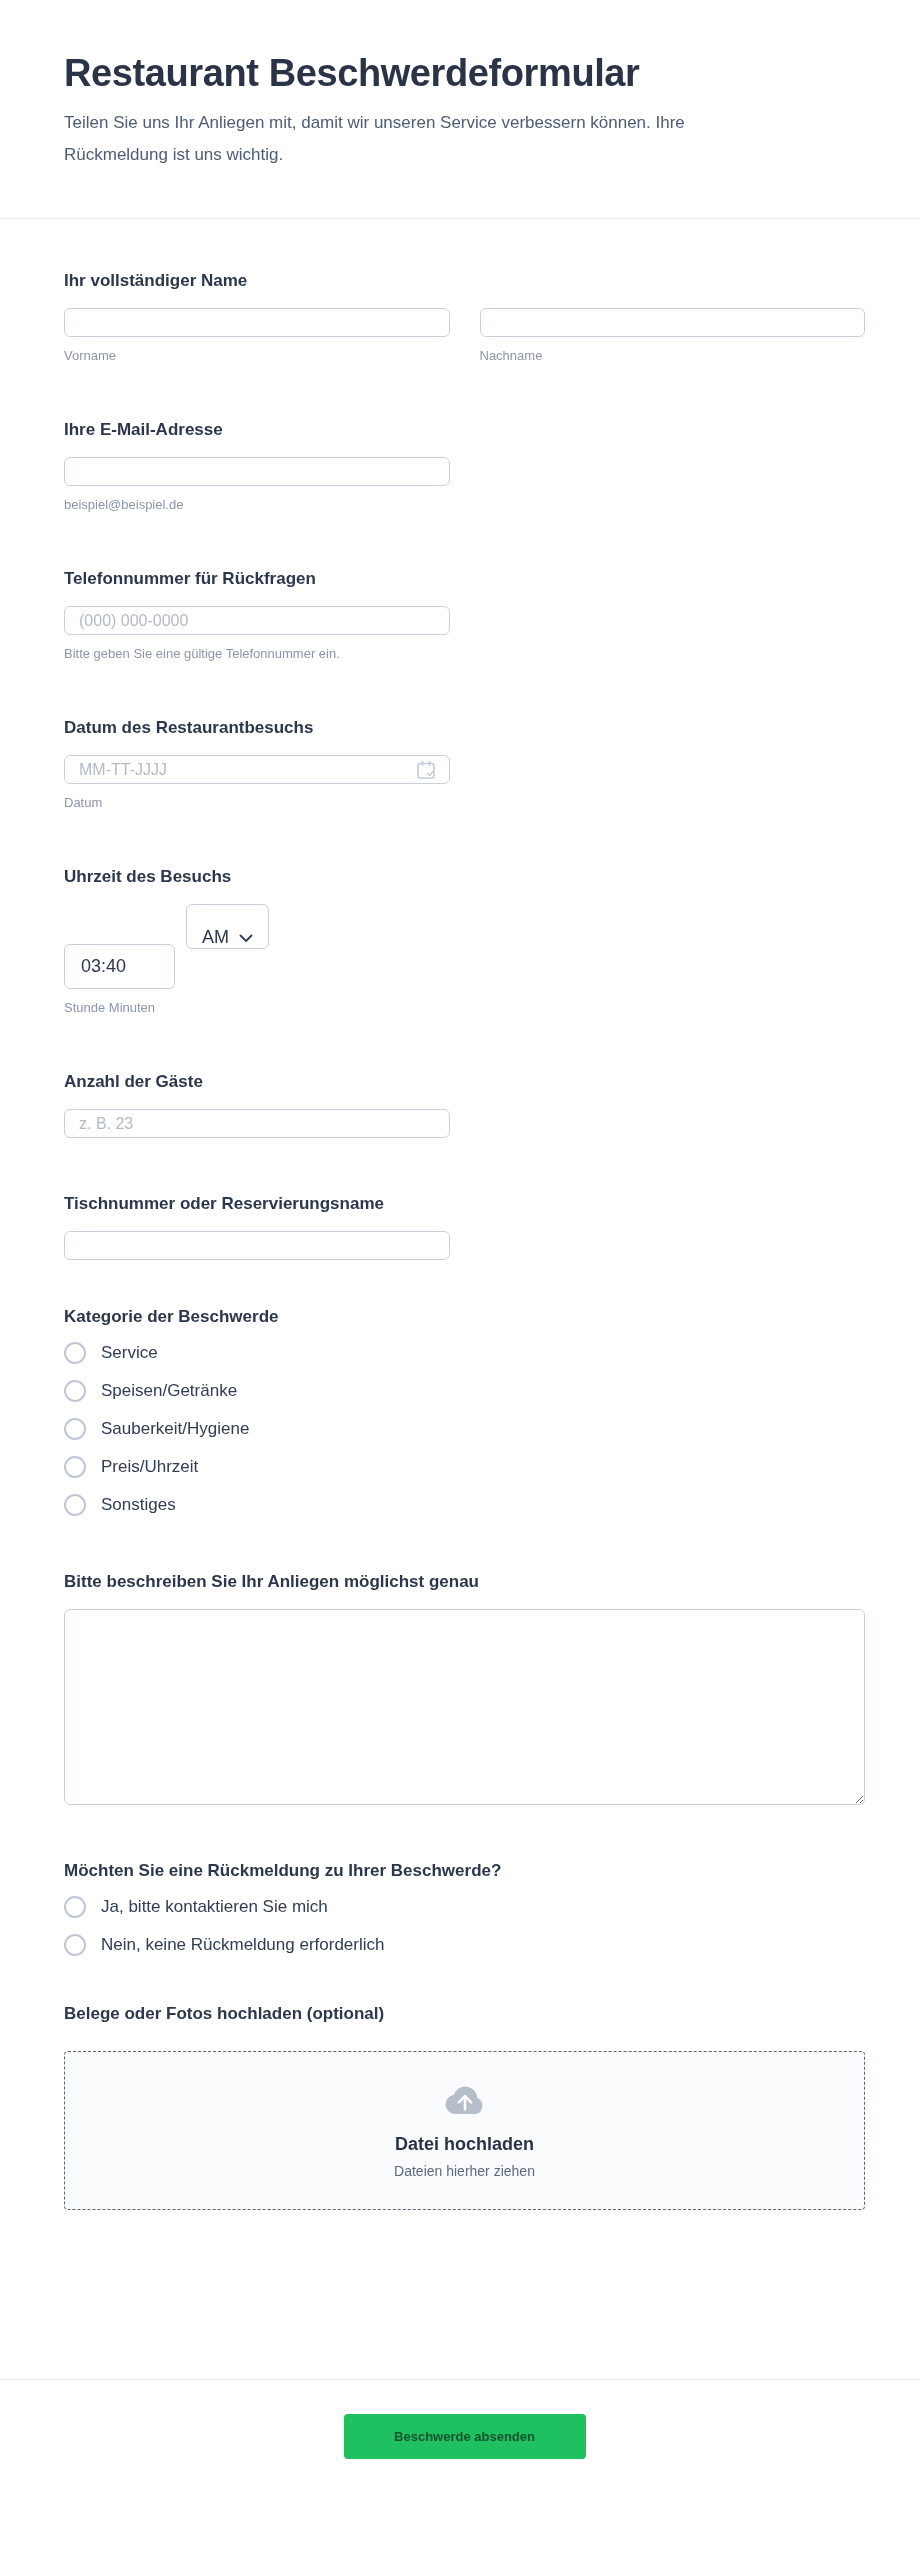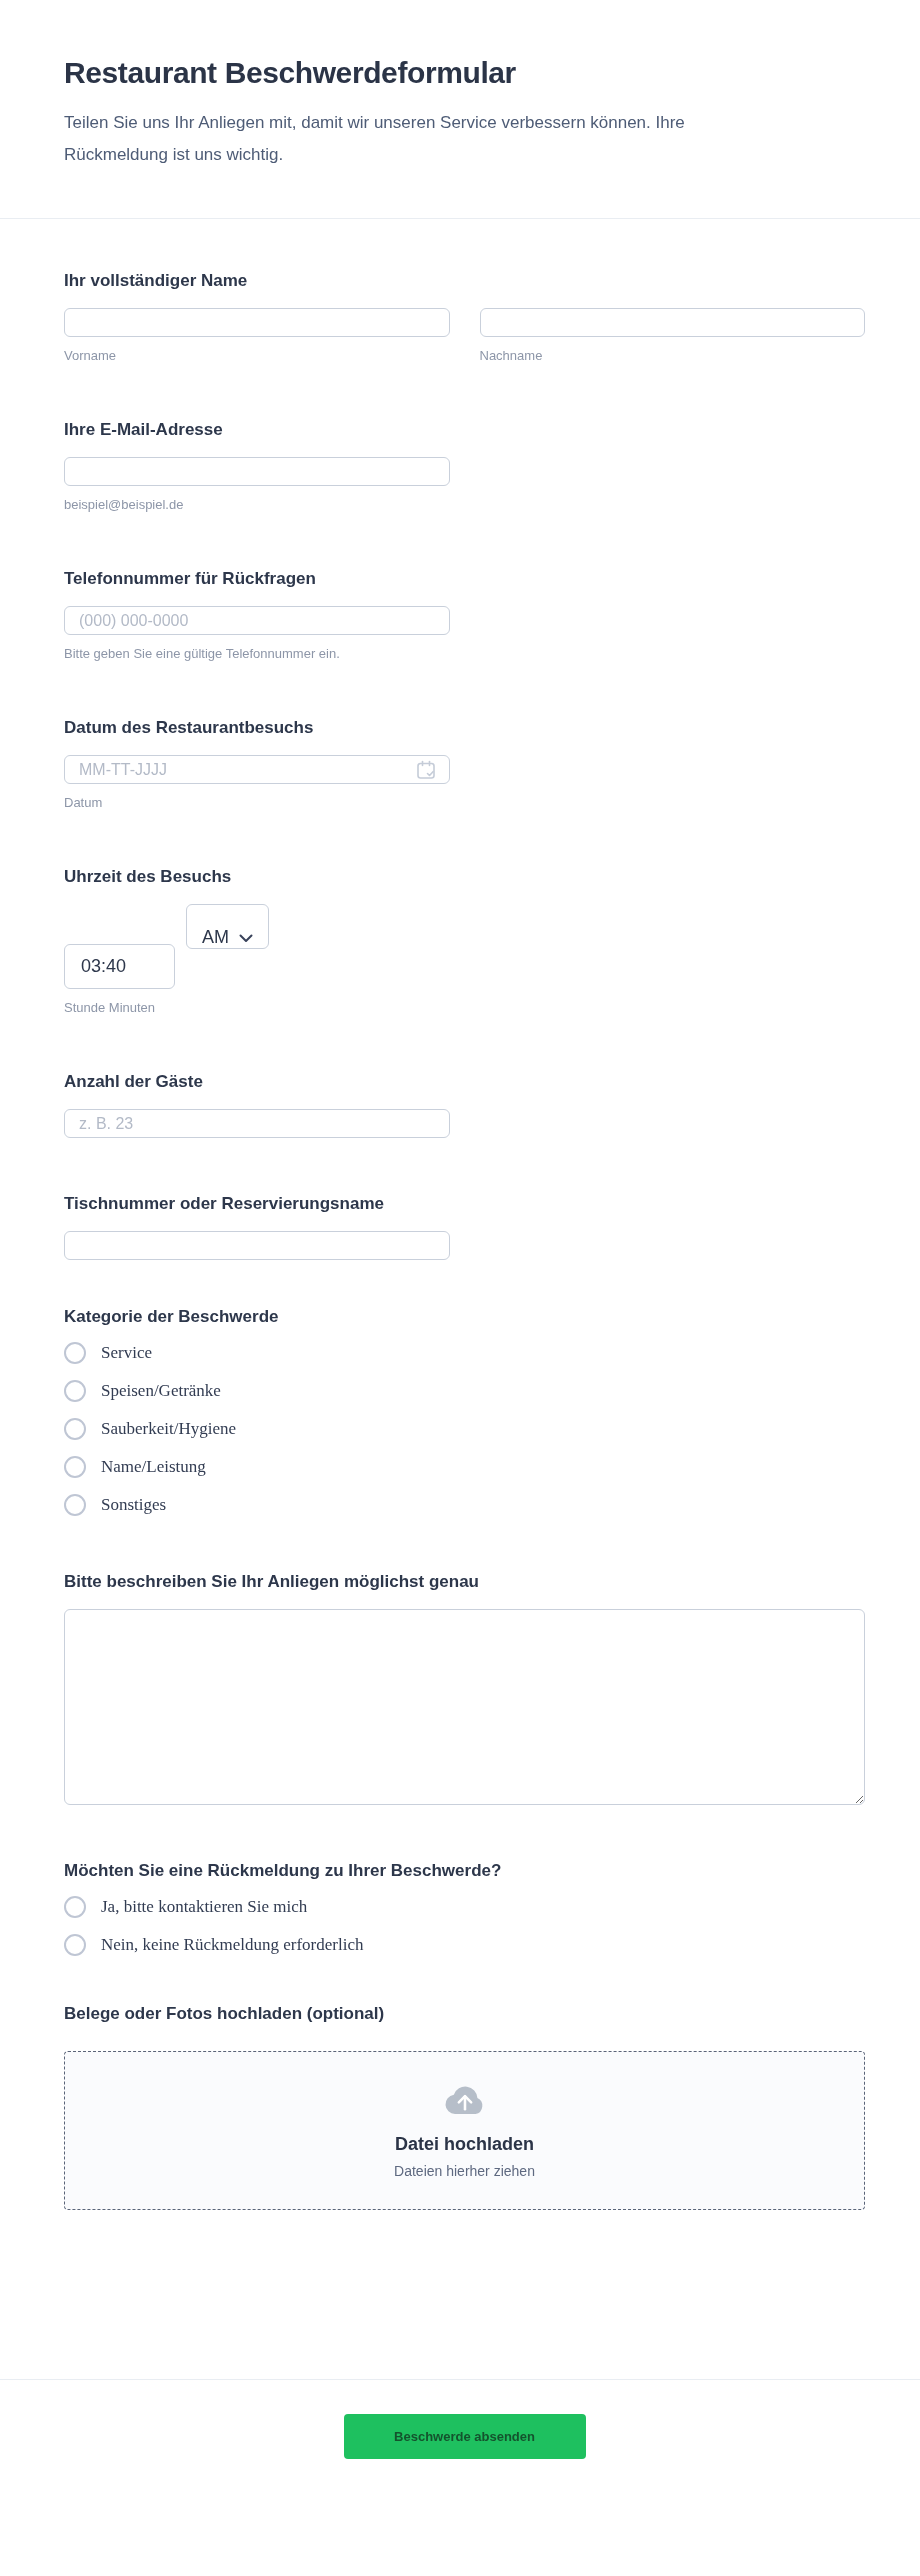--- a/index.html
+++ b/index.html
@@ -5,21 +5,21 @@
   * { margin:0; padding:0; box-sizing:border-box; }
   html,body { background:#ffffff; }
   body {
     width:920px; height:2576px; margin:0 auto;
     font-family:"Liberation Sans", sans-serif;
     color:#2D374B;
   }
   
   .header { padding:55px 55px 0 64px; }
   .page-title {
-    font-size:30px; font-weight:700; letter-spacing:-0.4px;
+    font-size:38px; font-weight:700; letter-spacing:-0.4px;
     line-height:36px; color:#2B3447;
   }
   .page-subtitle {
     margin-top:16px; max-width:697px;
     font-size:17px; line-height:32px; color:#4E5C76;
   }
   .divider { margin-top:47px; border:none; border-top:1px solid #E9EDF2; height:0; }
   
   .content { padding:51px 55px 0 64px; }
   .field { margin-bottom:55px; }
@@ -57,21 +57,21 @@
     padding:0 0 0 16px; font-size:18px; color:#2D374B;
     font-family:"Liberation Sans", sans-serif; outline:none; background:#fff;margin-top:40px;
   }
   .select-box {
     width:83px; height:45px; border:1px solid #C9D0DB; border-radius:6px;
     display:flex; align-items:flex-end; justify-content:center; gap:10px;
     font-size:18px; color:#2D374B; background:#fff; cursor:pointer;
   }
   
   .radio-list { margin-top:14px; }
-  .radio-row { display:flex; align-items:center; gap:15px; margin-bottom:16px; cursor:pointer;font-family:Liberation Serif, serif; }
+  .radio-row { display:flex; align-items:center; gap:15px; margin-bottom:16px; cursor:pointer; }
   .radio-row:last-child { margin-bottom:0; }
   .radio-circle {
     width:22px; height:22px; flex:0 0 22px; border:2px solid #BFC6D4;
     border-radius:50%; background:#fff;
   }
   .radio-label { font-size:17px; color:#323C52; line-height:22px; }
   
   .textarea {
     display:block; margin-top:16px; width:100%; height:196px;
     border:1px solid #C9D0DB; border-radius:6px;
@@ -186,21 +186,21 @@
       <div class="radio-row">
         <span class="radio-circle"></span>
         <span class="radio-label">Speisen/Getränke</span>
       </div>
       <div class="radio-row">
         <span class="radio-circle"></span>
         <span class="radio-label">Sauberkeit/Hygiene</span>
       </div>
       <div class="radio-row">
         <span class="radio-circle"></span>
-        <span class="radio-label">Name/Leistung</span>
+        <span class="radio-label">Preis/Uhrzeit</span>
       </div>
       <div class="radio-row">
         <span class="radio-circle"></span>
         <span class="radio-label">Sonstiges</span>
       </div>
     </div>
   </div>
 
   <div class="field">
     <div class="label">Bitte beschreiben Sie Ihr Anliegen möglichst genau</div>

